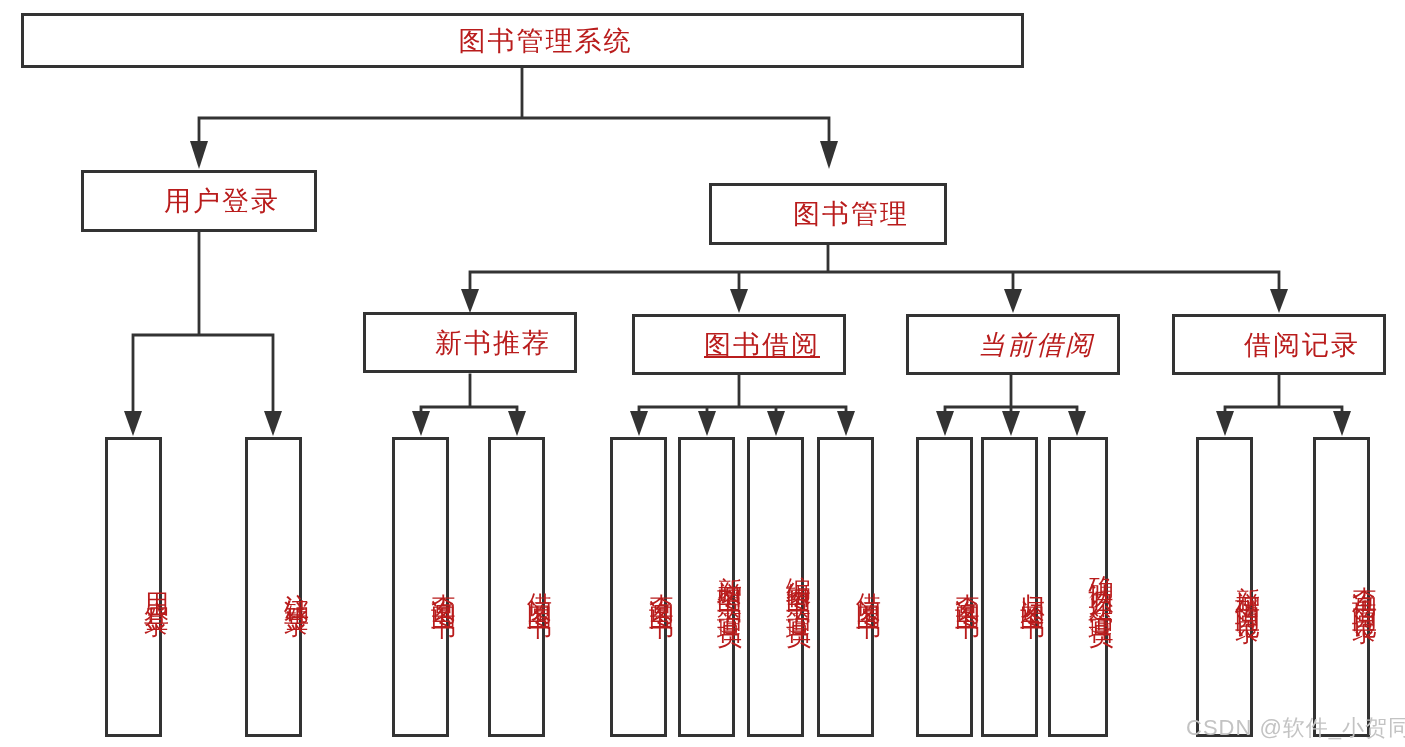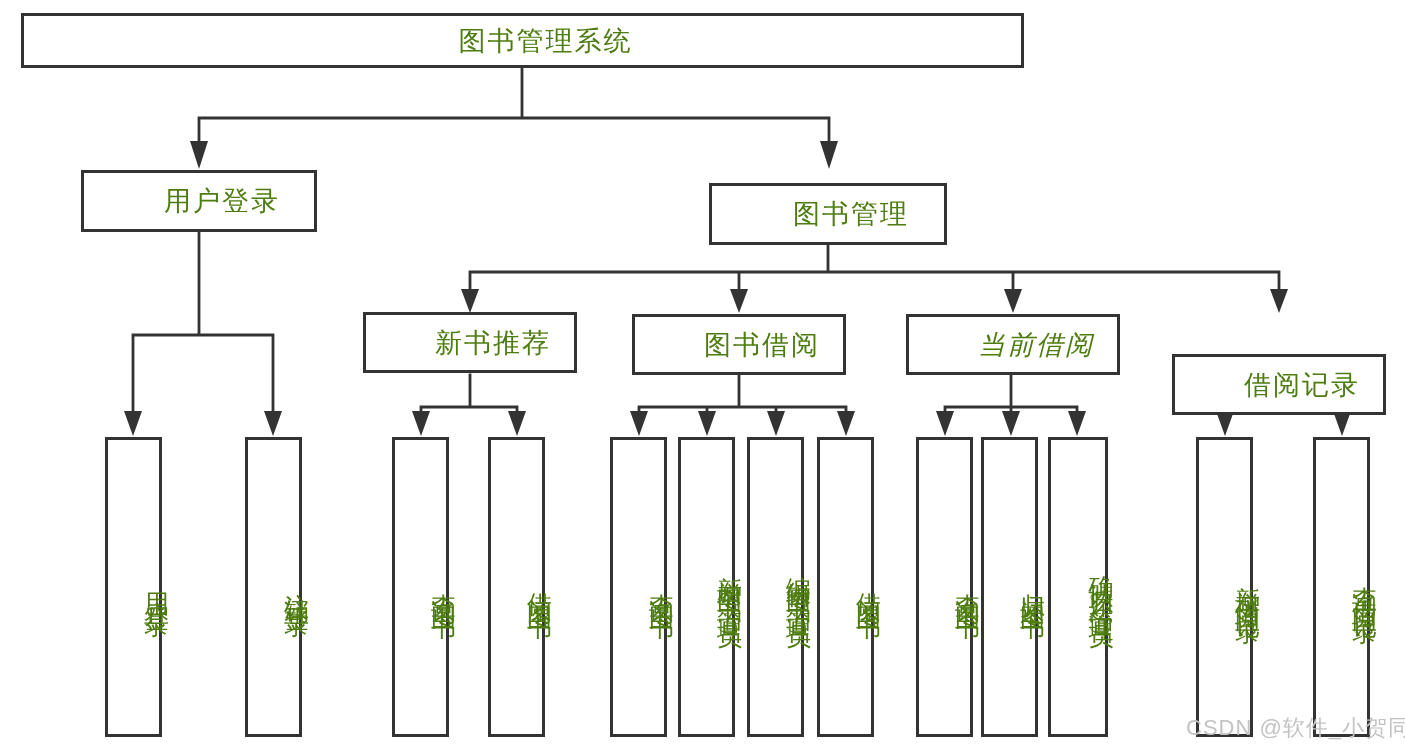--- a/index.html
+++ b/index.html
@@ -3,39 +3,39 @@
 <meta charset="utf-8">
 <style>
   html,body { margin:0; padding:0; background:#ffffff; }
   .stage {
     position:relative; width:1405px; height:747px; background:#ffffff;
     font-family:"Liberation Sans","DejaVu Sans",sans-serif; overflow:hidden;
   }
   .connectors { position:absolute; left:0; top:0; width:1405px; height:747px; }
   .node {
     position:absolute; box-sizing:border-box; background:#ffffff;
-    border:3px solid #333333; color:#4d7c0f;
+    border:3px solid #333333; color:#b91c1c;
     display:flex; align-items:center; justify-content:center;
     text-align:center; z-index:2;padding-left:46px;
   }
   .node.h { font-size:27px; letter-spacing:2px; white-space:nowrap; }
   .node.v {
     writing-mode:vertical-rl; text-orientation:mixed;
     font-size:25px; letter-spacing:7px; line-height:1;
   }
   
   .n-root   { left:21px;  top:13px;  width:1003px; height:55px; }
   
   .n-login  { left:81px;  top:170px; width:236px; height:62px; }
   .n-mgmt   { left:709px; top:170px; width:238px; height:62px;margin-top:13px; }
   
   .n-rec    { left:363px;  top:312px; width:214px; height:61px;font-family:Liberation Serif, serif; }
-  .n-borrow { left:632px;  top:314px; width:214px; height:61px; }
+  .n-borrow { left:632px;  top:314px; width:214px; height:61px;text-decoration:underline; }
   .n-cur    { left:906px;  top:314px; width:214px; height:61px;font-style:italic; }
-  .n-hist   { left:1172px; top:314px; width:214px; height:61px;margin-top:40px; }
+  .n-hist   { left:1172px; top:314px; width:214px; height:61px; }
   
   .leaf { top:437px; width:57px; height:300px; }
   .l1  { left:105px; }  .l2  { left:245px; }
   .l3  { left:392px; }  .l4  { left:488px; }
   .l5  { left:610px; }  .l6  { left:678px; }
   .l7  { left:747px; }  .l8  { left:817px; }
   .l9  { left:916px; }  .l10 { left:981px; }
   .l11 { left:1048px; width:60px; }
   .l12 { left:1196px; } .l13 { left:1313px; }
   .watermark {

